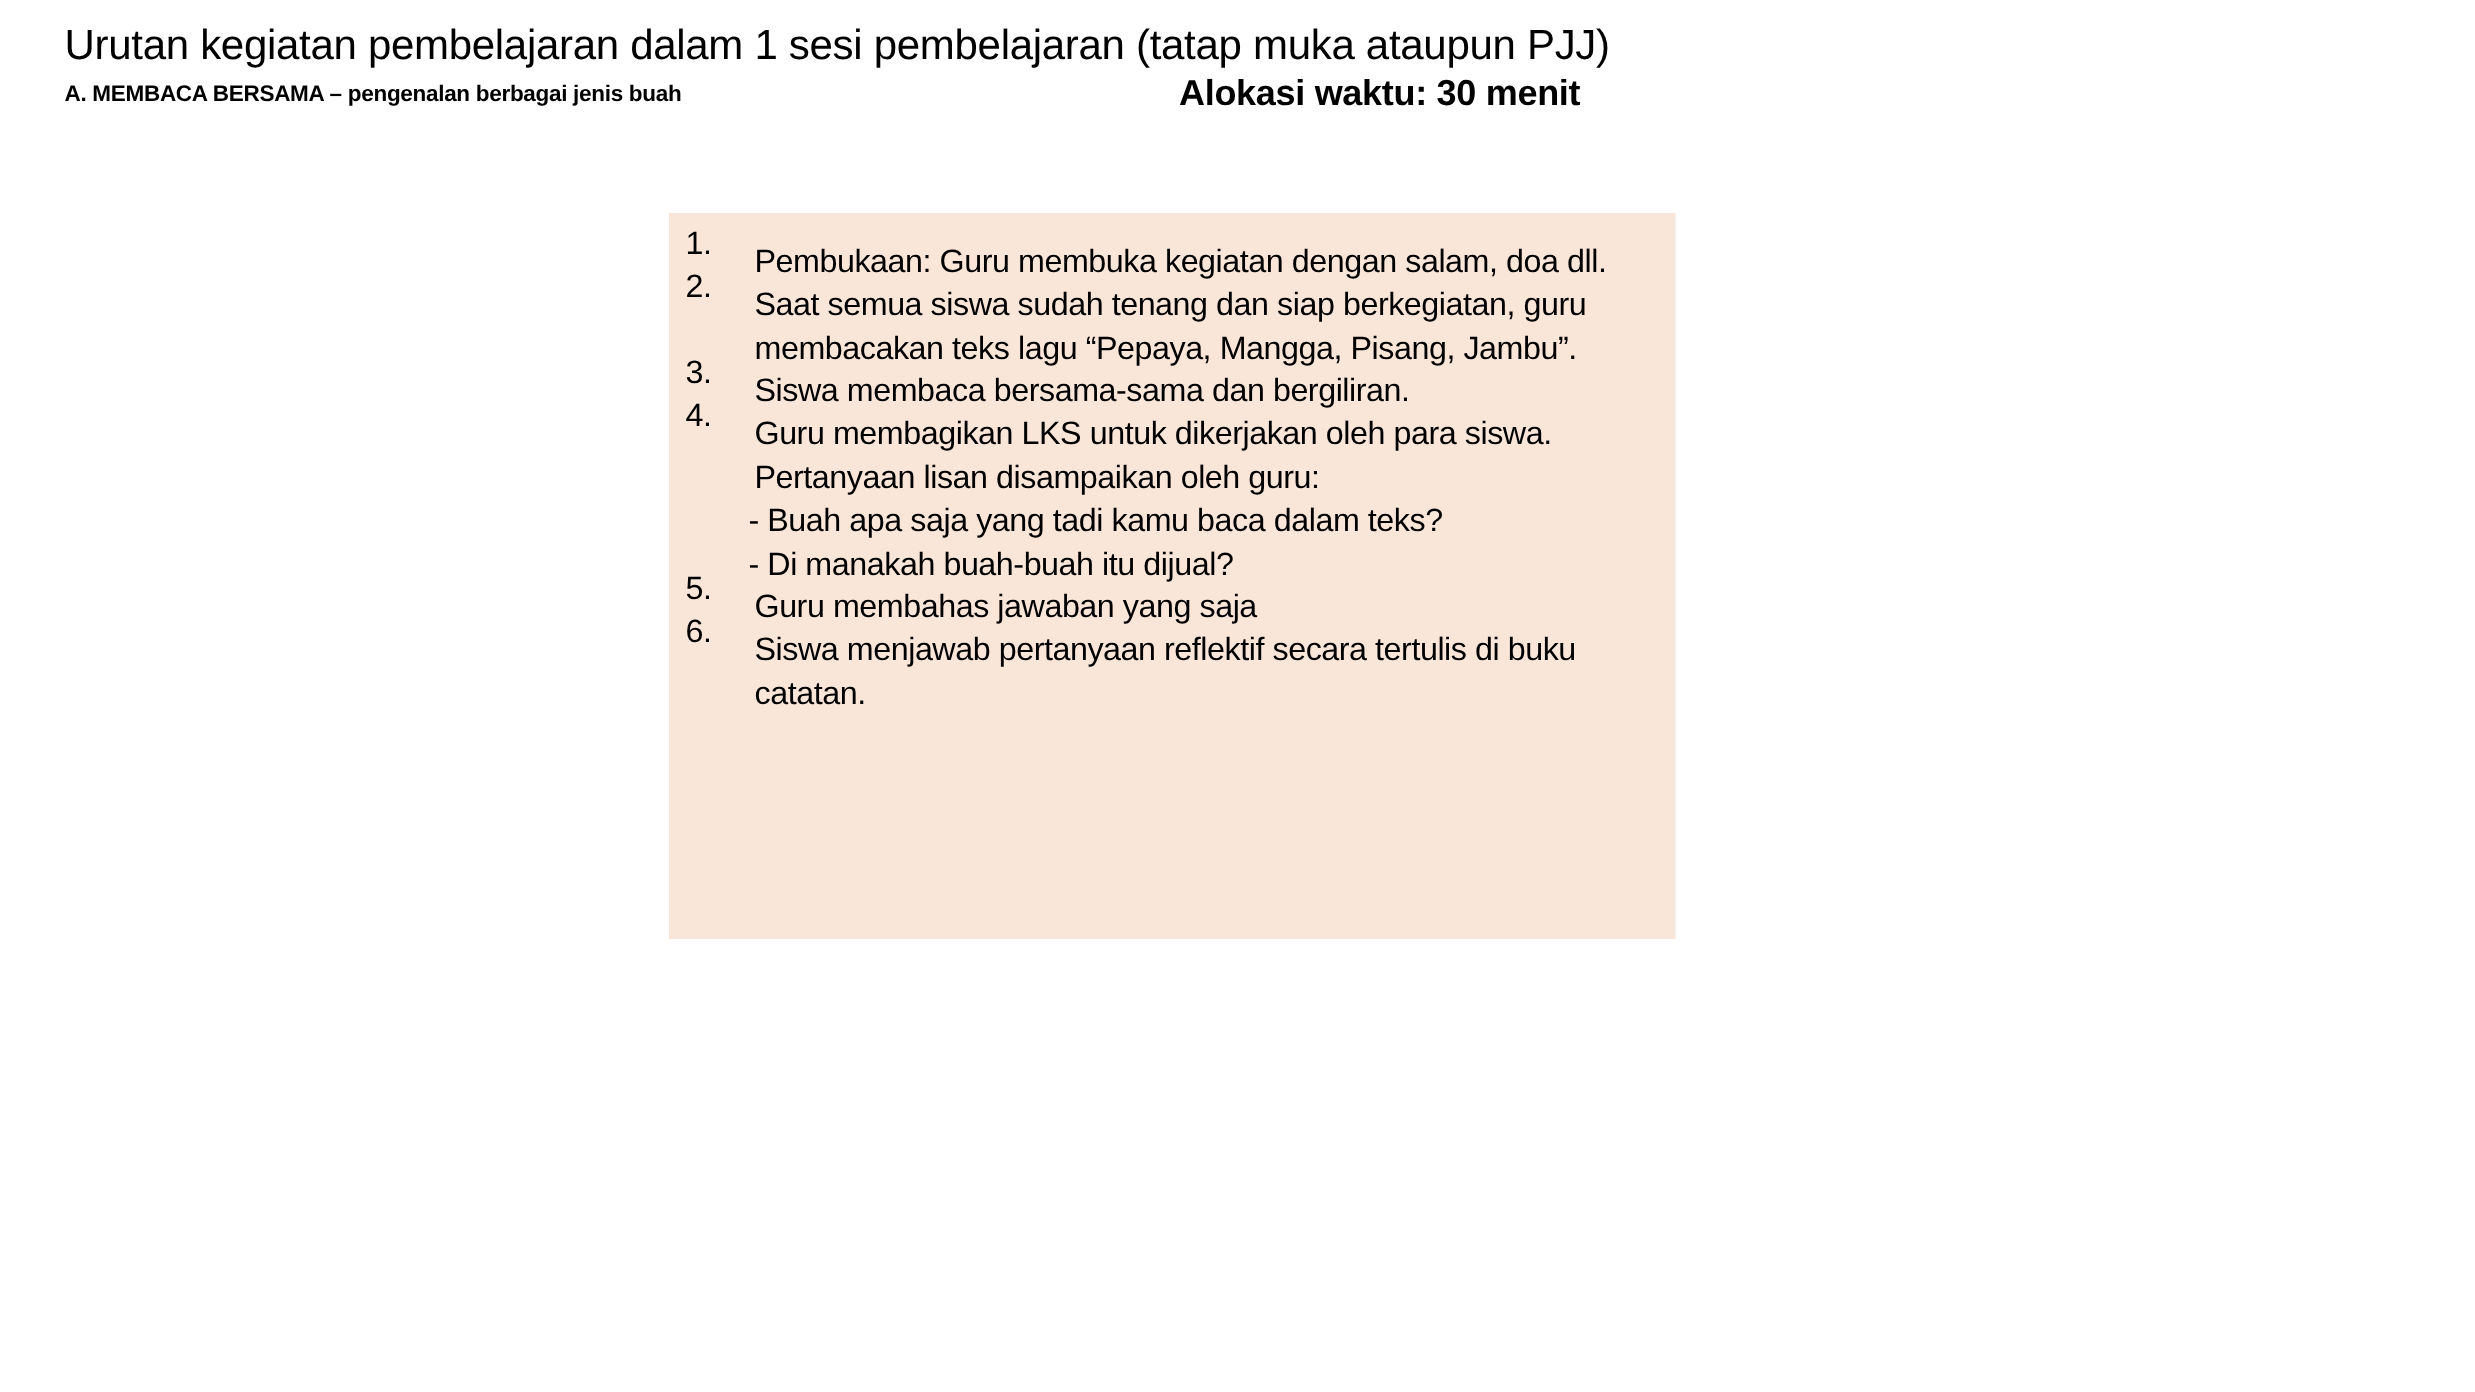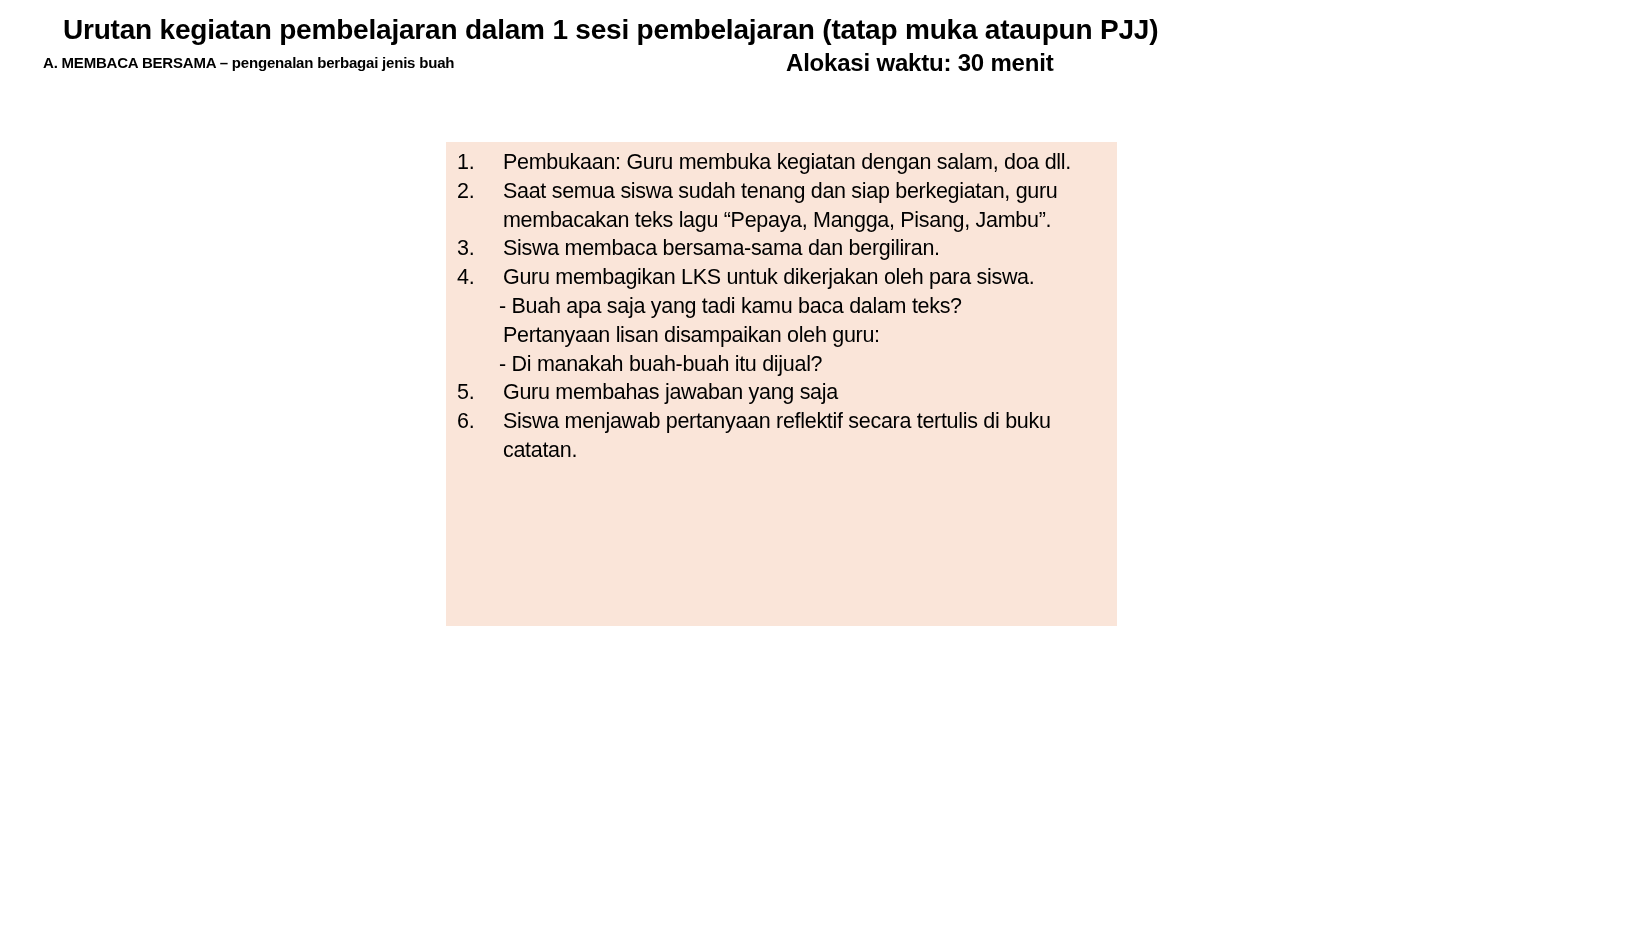--- a/index.html
+++ b/index.html
@@ -17,22 +17,22 @@
     }
     .title {
       position: absolute;
       left: 43px;
       top: 13px;
       font-size: 28px;
       line-height: 34px;
       white-space: nowrap;
       letter-spacing: -0.2px;
     }
-    .title .bold { font-weight: bold; margin-left: 20px; }
-    .title .normal { font-weight: bold; }
+    .title .bold { font-weight: normal; }
+    .title .normal { font-weight: normal; }
     .subtitle {
       position: absolute;
       left: 43px;
       top: 50px;
       font-size: 15px;
       line-height: 26px;
       font-weight: bold;
       white-space: nowrap;
       letter-spacing: -0.2px;
     }
@@ -65,21 +65,21 @@
       letter-spacing: -0.3px;
     }
     .row .num {
       position: absolute;
       left: 11px;
       top: 0;
     }
     .row .text {
       position: absolute;
       left: 57px;
-      top: 0;
+      top: 12px;
     }
     .row .text.dash {
       left: 53px;
     }
   </style>
 </head>
 <body>
 
 <div class="title"><span class="bold">Urutan kegiatan pembelajaran dalam 1 sesi pembelajaran</span><span class="normal"> (tatap muka ataupun PJJ)</span></div>
 
@@ -100,24 +100,24 @@
   </div>
   <div class="row">
     <span class="num">3.</span>
     <span class="text">Siswa membaca bersama-sama dan bergiliran.</span>
   </div>
   <div class="row">
     <span class="num">4.</span>
     <span class="text">Guru membagikan LKS untuk dikerjakan oleh para siswa.</span>
   </div>
   <div class="row">
-    <span class="text dash">- Buah apa saja yang tadi kamu baca dalam teks?</span>
+    <span class="text">Pertanyaan lisan disampaikan oleh guru:</span>
   </div>
   <div class="row">
-    <span class="text">Pertanyaan lisan disampaikan oleh guru:</span>
+    <span class="text dash">- Buah apa saja yang tadi kamu baca dalam teks?</span>
   </div>
   <div class="row">
     <span class="text dash">- Di manakah buah-buah itu dijual?</span>
   </div>
   <div class="row">
     <span class="num">5.</span>
     <span class="text">Guru membahas jawaban yang saja</span>
   </div>
   <div class="row">
     <span class="num">6.</span>

